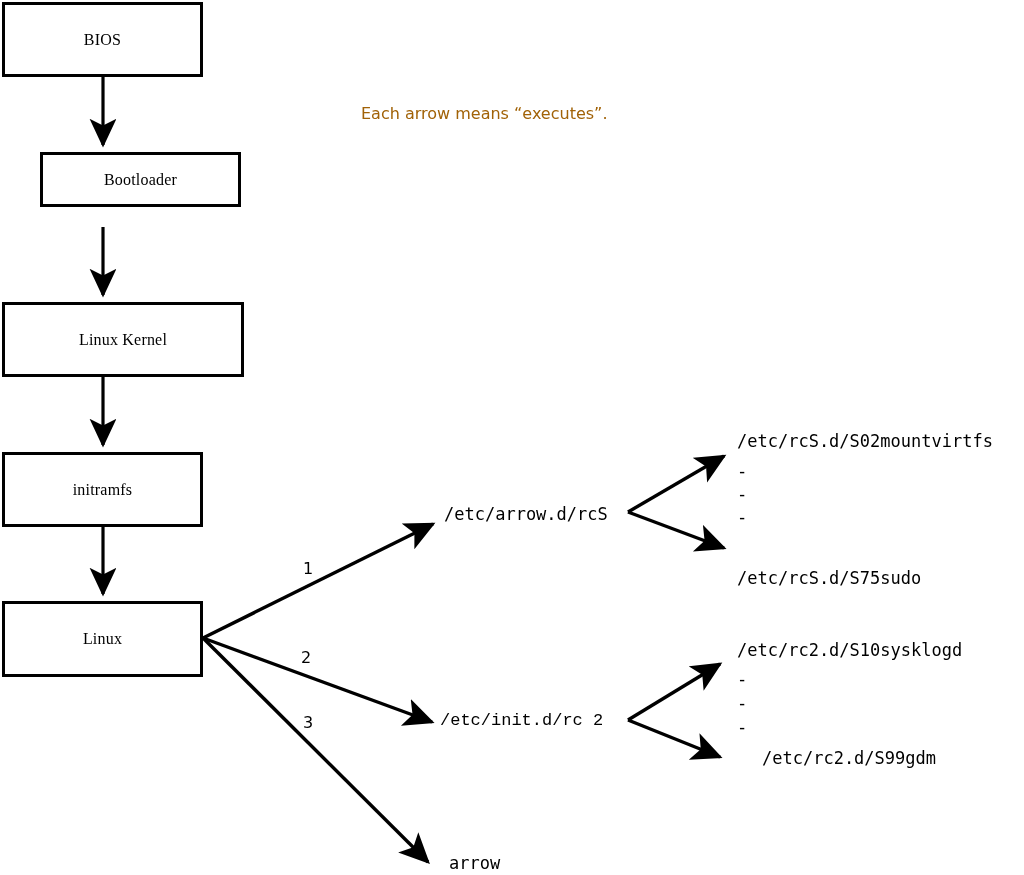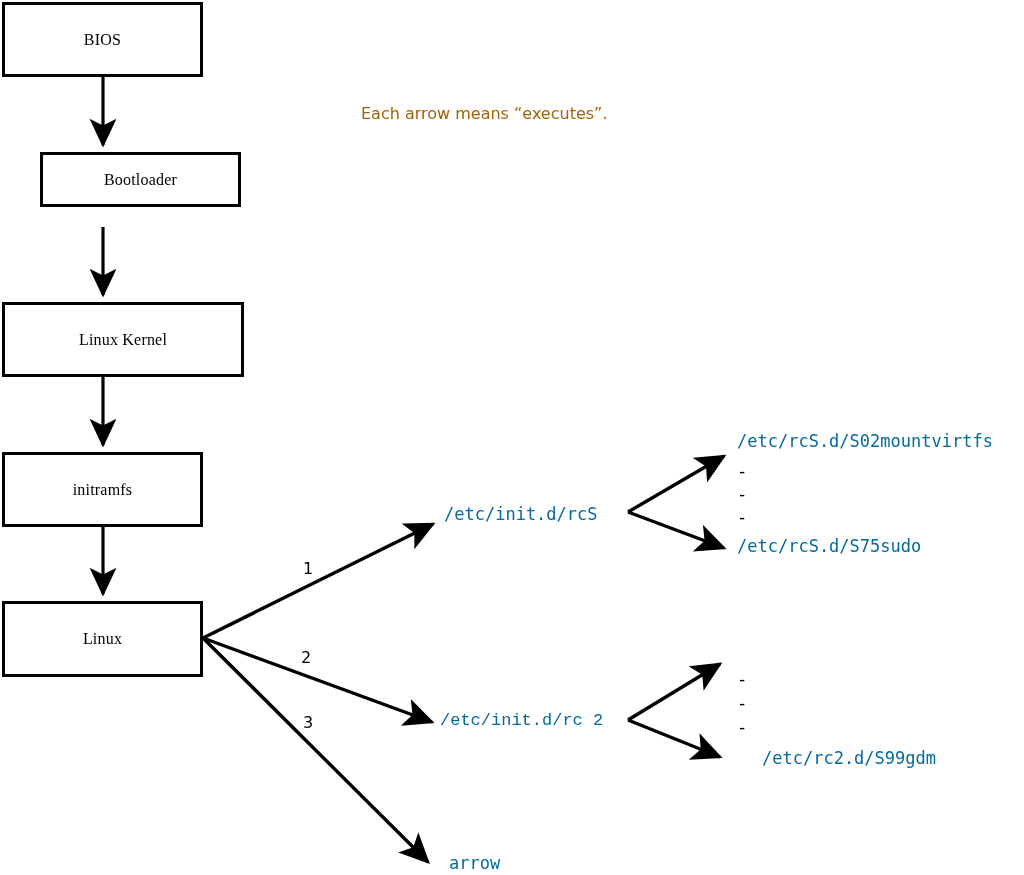--- a/index.html
+++ b/index.html
@@ -32,21 +32,21 @@
     justify-content: center;
     font-family: Liberation Serif, serif;
     font-size: 16px;
     color: #000000;
     letter-spacing: 0.2px;
   }
   .mono-label {
     position: absolute;
     font-family: "DejaVu Sans Mono", monospace;
     font-size: 17px;
-    color: #0369a1;
+    color: #000000;
     white-space: nowrap;
     line-height: 1;
   }
   .dash-mark {
     position: absolute;
     font-family: "DejaVu Sans Mono", monospace;
     font-size: 17px;
     color: #000000;
     line-height: 1;
   }
@@ -109,28 +109,29 @@
   <div class="node-box" id="box-4" style="left: 2px; top: 601px; width: 201px; height: 76px;">
     <span>Linux</span>
   </div>
 
   <div class="caption-note" id="caption" style="left: 361px; top: 106px;">Each arrow means “executes”.</div>
 
   <div class="edge-number" id="num-0" style="left: 303px; top: 561px;">1</div>
   <div class="edge-number" id="num-1" style="left: 301px; top: 650px;">2</div>
   <div class="edge-number" id="num-2" style="left: 303px; top: 715px;">3</div>
 
-  <div class="mono-label" id="lbl-rcS" style="left: 444px; top: 506px;">/etc/init.d/rcS</div>
+  <div class="mono-label" id="lbl-rcS" style="left: 444px; top: 506px;">/etc/arrow.d/rcS</div>
   <div class="mono-label" id="lbl-rcS-c0" style="left: 737px; top: 433px;">/etc/rcS.d/S02mountvirtfs</div>
-  <div class="mono-label" id="lbl-rcS-c1" style="left: 737px; top: 538px;">/etc/rcS.d/S75sudo</div>
+  <div class="mono-label" id="lbl-rcS-c1" style="left: 737px; top: 570px;">/etc/rcS.d/S75sudo</div>
   <div class="dash-mark" id="rcS-d0" style="left: 737px; top: 463px;">-</div>
   <div class="dash-mark" id="rcS-d1" style="left: 737px; top: 486px;">-</div>
   <div class="dash-mark" id="rcS-d2" style="left: 737px; top: 509px;">-</div>
 
   <div class="mono-label" id="lbl-rc2" style="left: 440px; top: 712px; font-family: Liberation Mono, monospace;">/etc/init.d/rc 2</div>
+  <div class="mono-label" id="lbl-rc2-c0" style="left: 737px; top: 642px;">/etc/rc2.d/S10sysklogd</div>
   <div class="mono-label" id="lbl-rc2-c1" style="left: 737px; top: 750px; margin-left: 25px;">/etc/rc2.d/S99gdm</div>
   <div class="dash-mark" id="rc2-d0" style="left: 737px; top: 671px;">-</div>
   <div class="dash-mark" id="rc2-d1" style="left: 737px; top: 695px;">-</div>
   <div class="dash-mark" id="rc2-d2" style="left: 737px; top: 719px;">-</div>
 
   <div class="mono-label" id="lbl-getty" style="left: 449px; top: 855px;">arrow</div>
 
 </div>
 
 </body></html>

